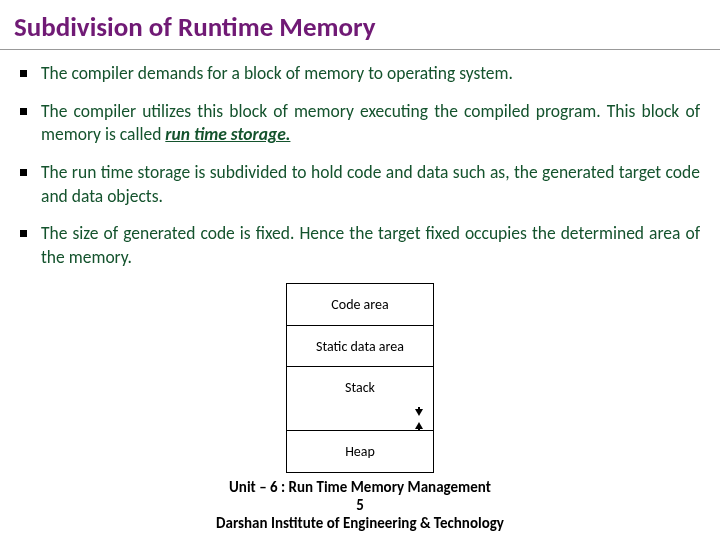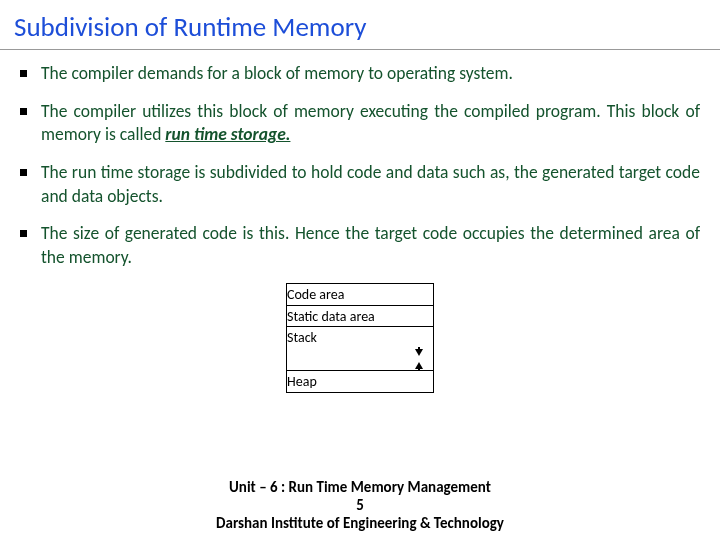--- a/index.html
+++ b/index.html
@@ -6,22 +6,22 @@
   body {
     width: 720px;
     height: 540px;
     font-family: Calibri, Arial, sans-serif;
     background: #fff;
     position: relative;
     overflow: hidden;
   }
   .title {
     font-size: 27px;
-    font-weight: normal;
-    color: #1d4ed8;
+    font-weight: bold;
+    color: #701a75;
     padding: 10px 14px 6px 14px;
     border-bottom: 1px solid #999;
   }
   .content {
     padding: 12px 20px 0 20px;
   }
   .bullet-item {
     display: flex;
     align-items: flex-start;
     margin-bottom: 14px;
@@ -41,23 +41,23 @@
   .bullet-text {
     flex: 1;
   }
   .bold { font-weight: bold; text-decoration: underline; font-style: italic; }
   .diagram {
     margin: 14px auto 0 auto;
     width: 148px;
   }
   .diagram-cell {
     border: 1.5px solid #000;
-    text-align: left;
+    text-align: center;
     font-size: 14px;
-    padding: 2px 0;
+    padding: 12px 0;
     margin-bottom: -1.5px;
     background: #fff;
     position: relative;
   }
   .diagram-gap {
     border-left: 1.5px solid #000;
     border-right: 1.5px solid #000;
     height: 22px;
     position: relative;
     background: #fff;
@@ -135,21 +135,21 @@
     </div>
   </div>
 
   <div class="bullet-item">
     <div class="bullet-marker"></div>
     <div class="bullet-text">The run time storage is subdivided to hold code and data such as, the generated target code and data objects.</div>
   </div>
 
   <div class="bullet-item">
     <div class="bullet-marker"></div>
-    <div class="bullet-text">The size of generated code is this. Hence the target code occupies the determined area of the memory.</div>
+    <div class="bullet-text">The size of generated code is fixed. Hence the target fixed occupies the determined area of the memory.</div>
   </div>
 
   <div class="diagram">
     <div class="diagram-cell">Code area</div>
     <div class="diagram-cell">Static data area</div>
     <div class="diagram-cell">Stack</div>
     <div class="diagram-gap">
       <div class="arrow-down"></div>
       <div class="arrow-up"></div>
     </div>

